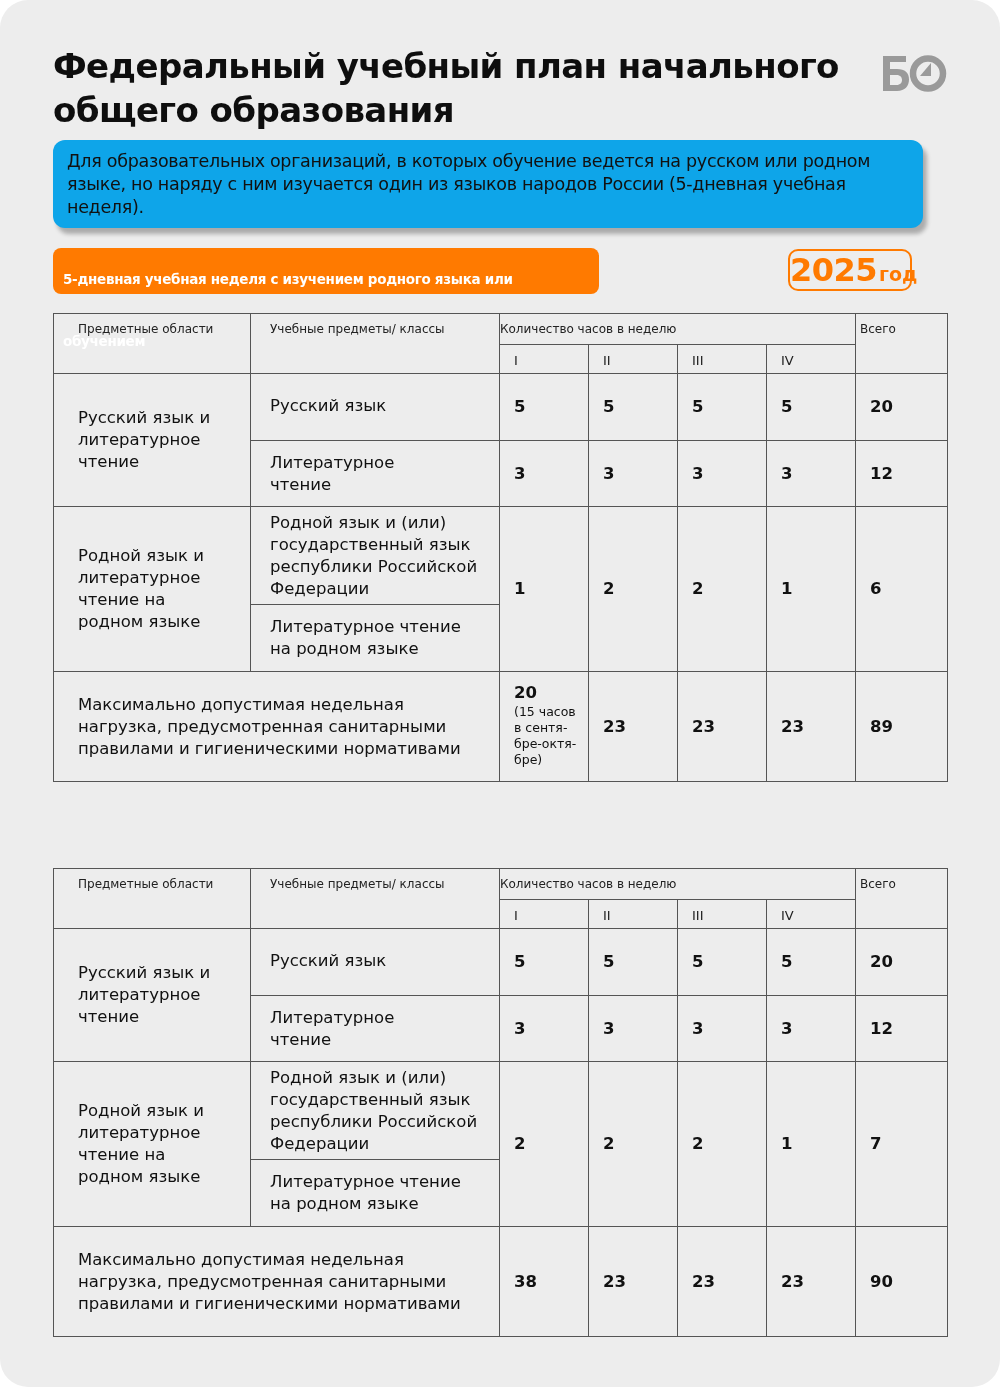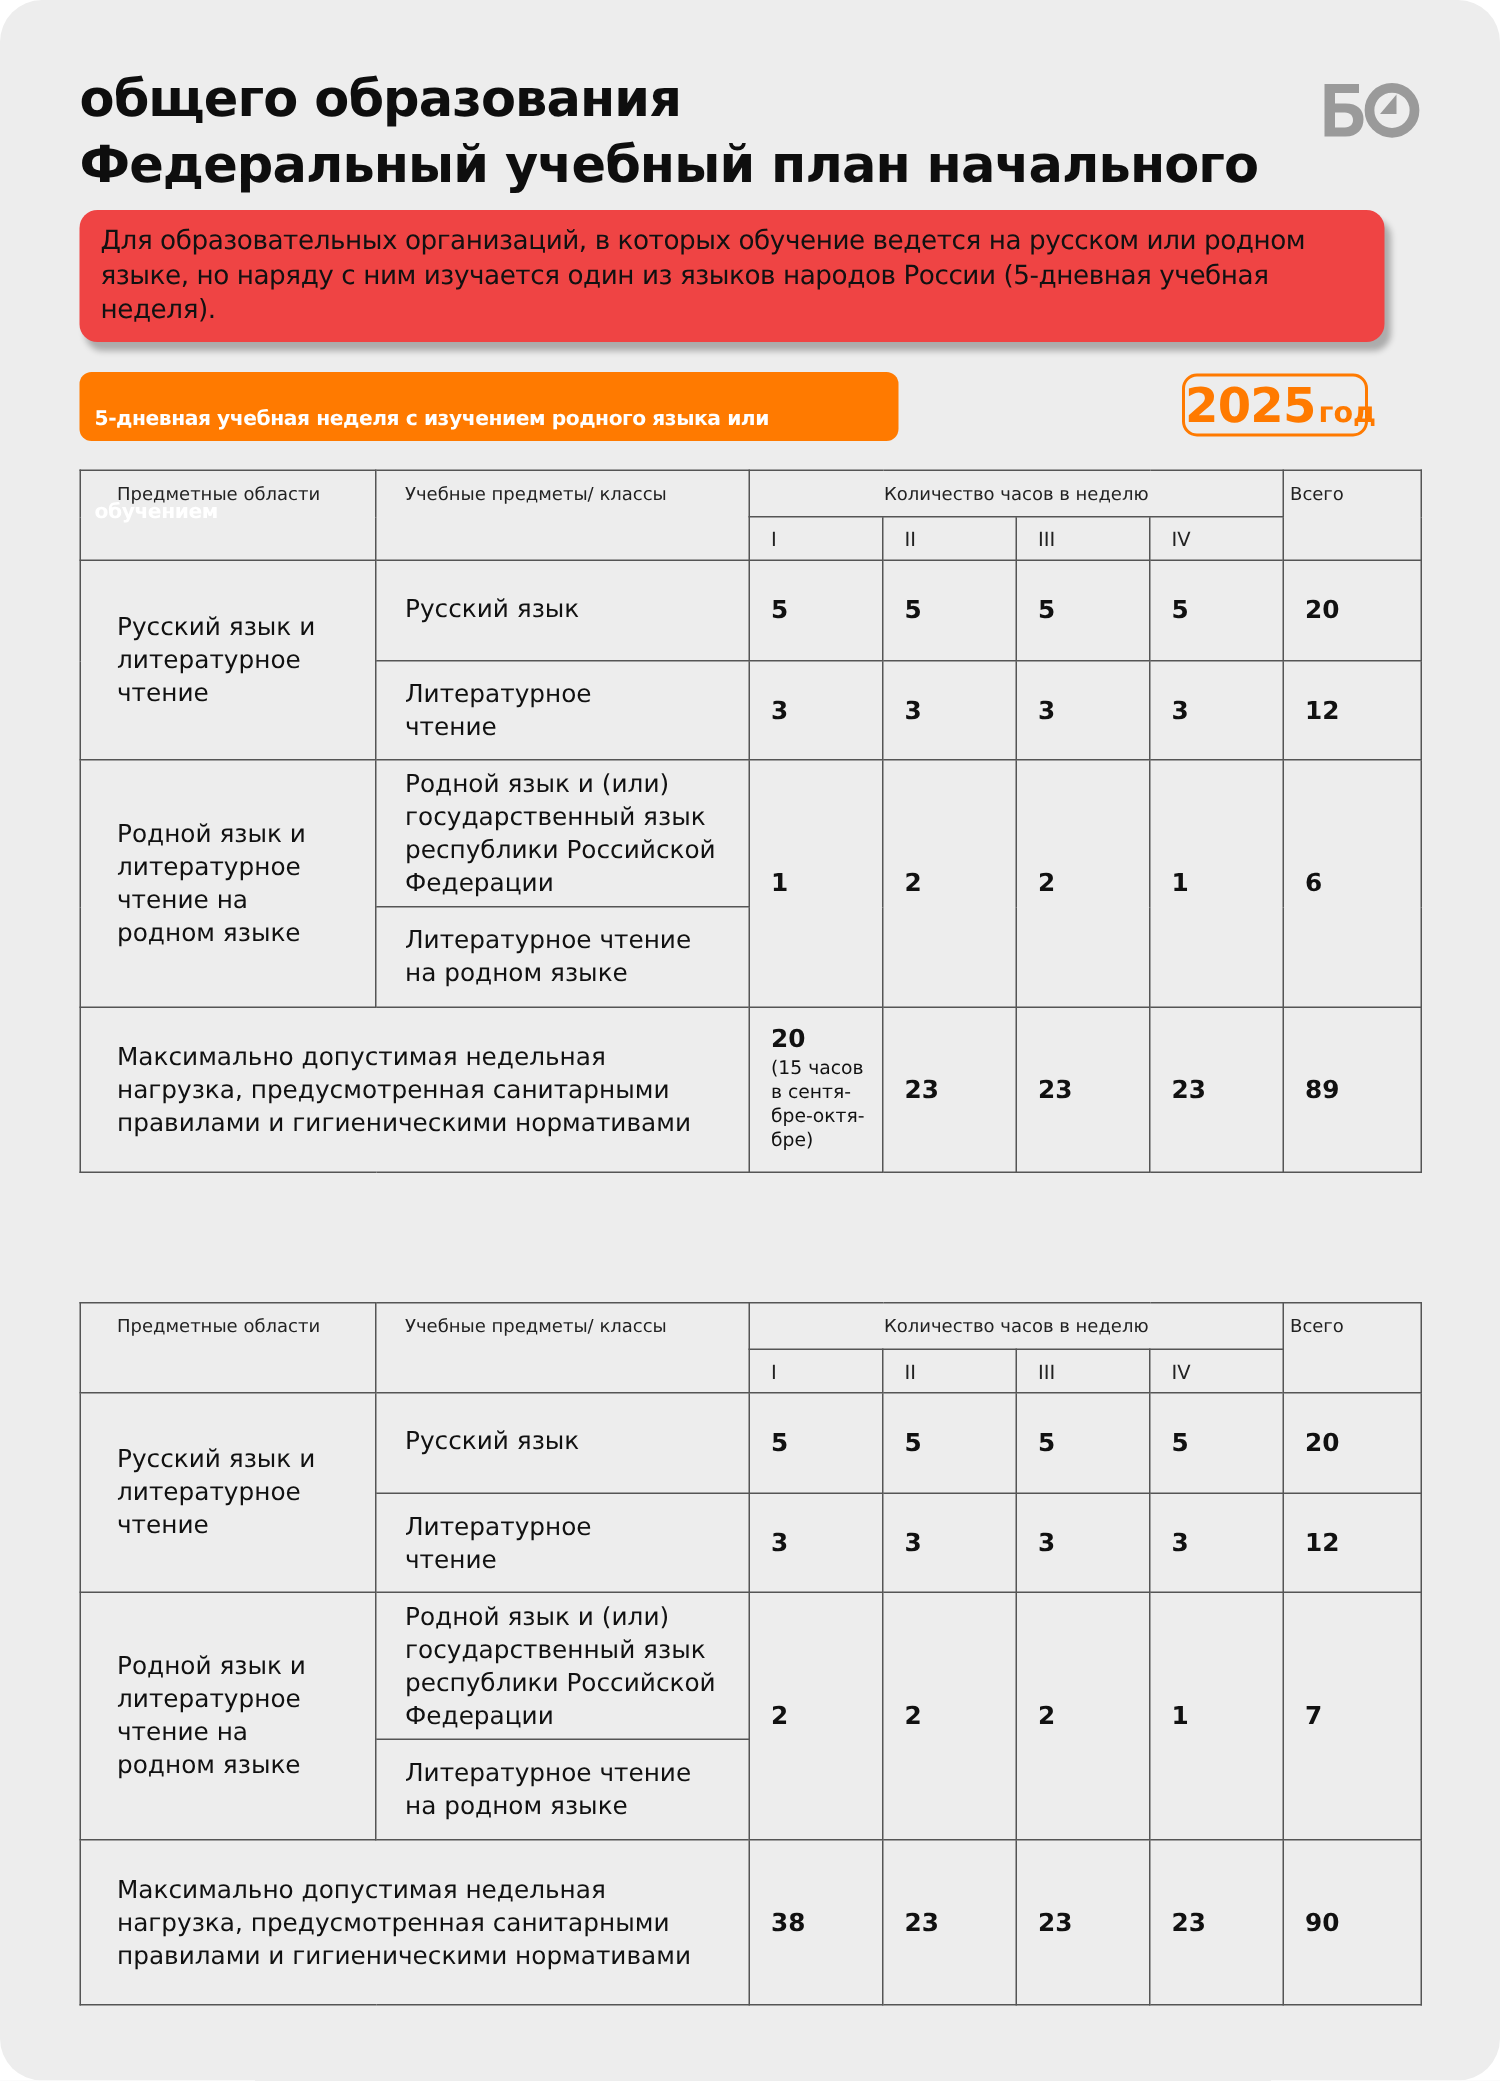--- a/index.html
+++ b/index.html
@@ -10,21 +10,21 @@
     font-family:"DejaVu Sans", "Liberation Sans", sans-serif; color:#111;
   }
   .title {
     position:absolute; left:53px; top:44px; width:800px;
     font-size:34px; font-weight:bold; line-height:44px; letter-spacing:-0.6px;
     color:#0e0e0e;
   }
   .logo { position:absolute; left:880px; top:52px; width:70px; height:44px; }
   .intro {
     position:absolute; left:53px; top:140px; width:870px; height:88px;
-    background:#ef4444; border-radius:12px;
+    background:#0ea5e9; border-radius:12px;
     box-shadow: 4px 6px 4px rgba(0,0,0,0.28);
     padding:10px 14px; box-sizing:border-box;
     font-size:17.5px; line-height:23px; color:#111; letter-spacing:-0.3px;
   }
   .orange-label {
     position:absolute; left:53px; top:248px; width:546px; height:46px;
     background:#ff7a00; border-radius:8px; color:#fff;
     font-size:13.5px; font-weight:bold; line-height:62px; padding-left:10px;
     box-sizing:border-box; letter-spacing:-0.3px;
   }
@@ -37,36 +37,36 @@
   .year-badge .unit { font-size:19px; font-weight:bold; margin-left:2px; }
   table.plan {
     position:absolute; left:53px; width:894px;
     border-collapse:collapse; table-layout:fixed;
   }
   table.plan td {
     border:1.5px solid #555; vertical-align:middle; padding:0;
     font-size:16.5px; line-height:22px; color:#111;
   }
   table.plan td.h { vertical-align:top; font-size:12px; line-height:19px; padding-top:6px; color:#222; }
-  table.plan td.hc { text-align:center; }
+  table.plan td.hc { }
   table.plan td.rn { font-size:13px; line-height:16px; padding:4px 0 0 14px; color:#222; vertical-align:middle; }
   .pad-area { padding-left:24px !important; }
   .pad-sub { padding-left:19px !important; }
   .pad-num { padding-left:14px !important; font-weight:bold; }
   .small { display:block; font-size:12.5px; line-height:16px; font-weight:normal; }
   .hl { color:#ff7a00; }
 </style>
 </head>
 <body>
 
 <div class="card">
 
   <div class="title">
+    <div>Федеральный учебный план начального</div>
     <div>общего образования</div>
-    <div>Федеральный учебный план начального</div>
   </div>
 
   <svg class="logo" viewBox="0 0 70 44">
     <path d="M3 4 H26 V10 H10 V17 H17 C25 17 29 21 29 27.5 C29 34 25 39 17 39 H3 Z M10 23 V33 H16.5 C20.5 33 22 30.5 22 28 C22 25.5 20.5 23 16.5 23 Z" fill="#9a9a9a"></path>
     <circle cx="48" cy="21.5" r="15" fill="none" stroke="#9a9a9a" stroke-width="6.5"></circle>
     <path d="M51 11 L51 24 L40 24 Z" fill="#9a9a9a"></path>
   </svg>
 
   <div class="intro">Для образовательных организаций, в которых обучение ведется на русском или родном языке, но наряду с ним изучается один из языков народов России (5-дневная учебная неделя).</div>
 

